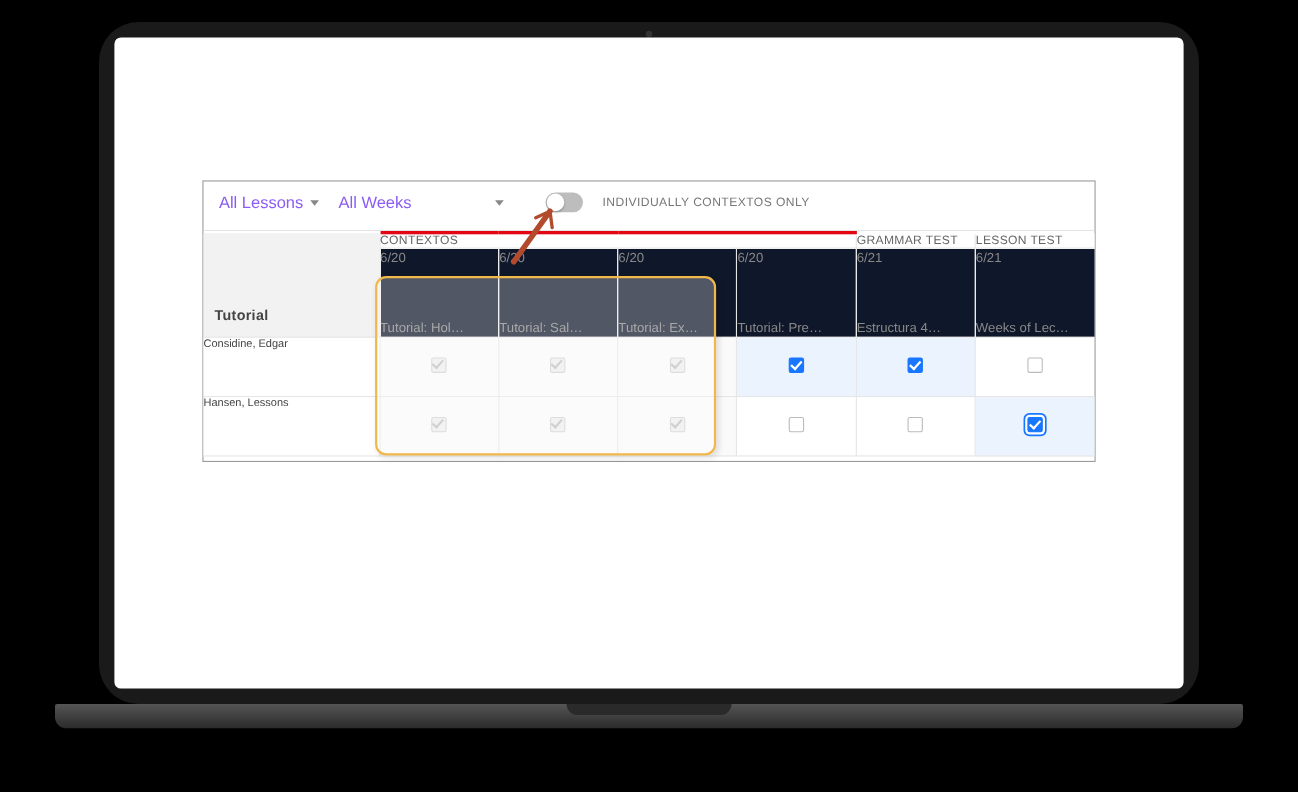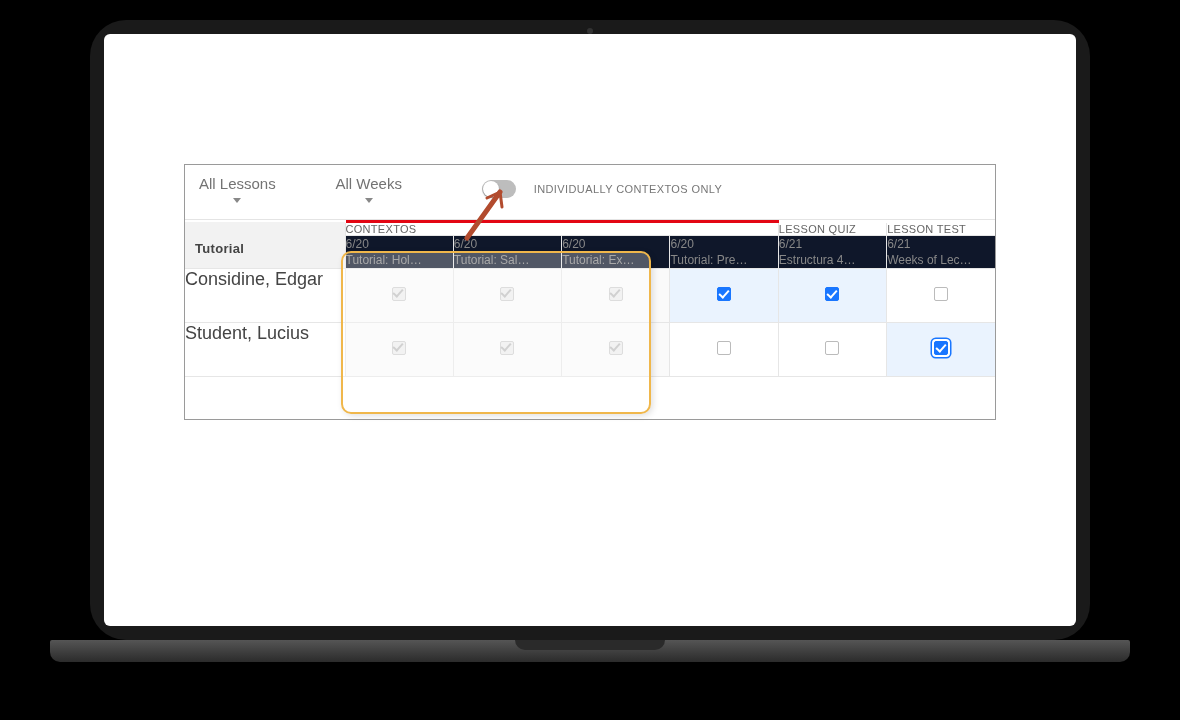--- a/index.html
+++ b/index.html
@@ -74,23 +74,22 @@
     align-items: center;
     gap: 18px;
     padding: 10px 14px 16px 14px;
     border-bottom: 1px solid #e4e4e4;
   }
   .dropdown {
     display: inline-flex;
     align-items: center;
     gap: 6px;
     font-size: 15px;
-    color: #737373;
+    color: #8b5cf6;
     cursor: pointer;
-    flex-direction: column;
   }
   .dropdown.wide { min-width: 150px; justify-content: space-between; text-align: right; }
   .caret {
     width: 0; height: 0;
     border-left: 4px solid transparent;
     border-right: 4px solid transparent;
     border-top: 5px solid #888;
   }
   .toggle {
     width: 34px; height: 18px;
@@ -156,25 +155,25 @@
     padding: 8px 10px 12px 10px;
     font-size: 12px;
     color: #888;
     line-height: 1.35;
     text-align: left;
     font-weight: normal;
     overflow: hidden;
     white-space: nowrap;
   }
   .act-head .date { display: block; }
-  .act-head .title { display: block; text-overflow: ellipsis; overflow: hidden; }
+  .act-head .title { display: block; text-overflow: ellipsis; overflow: hidden; margin-top: 48px; }
 
   .student-name {
     padding: 18px 10px;
-    font-size: 18px;
+    font-size: 10px;
     color: #444;
     font-weight: normal;
     text-align: left;
     background: #fff;
   }
   .cell {
     height: 54px;
     text-align: center;
     vertical-align: middle !important;
     padding-top: 18px;
@@ -256,21 +255,21 @@
             <col class="col-act">
             <col class="col-act">
             <col class="col-act">
             <col class="col-act">
             <col class="col-act">
         </colgroup>
         <tbody>
             <tr>
           <th class="section-head student-label" rowspan="2">Tutorial</th>
           <th class="section-head red" colspan="4">CONTEXTOS</th>
-          <th class="section-head">LESSON QUIZ</th>
+          <th class="section-head">GRAMMAR TEST</th>
           <th class="section-head">LESSON TEST</th>
         </tr>
         <tr>
           <th class="act-head">
             <span class="date">6/20</span>
             <span class="title">Tutorial: Hol…</span>
           </th>
           <th class="act-head">
             <span class="date">6/20</span>
             <span class="title">Tutorial: Sal…</span>
@@ -297,21 +296,21 @@
           <th class="student-name">Considine, Edgar</th>
           <td class="cell muted"><span class="cb disabled"></span></td>
           <td class="cell muted"><span class="cb disabled"></span></td>
           <td class="cell muted"><span class="cb disabled"></span></td>
           <td class="cell blue-bg"><span class="cb checked"></span></td>
           <td class="cell blue-bg"><span class="cb checked"></span></td>
           <td class="cell"><span class="cb"></span></td>
         </tr>
 
         <tr>
-          <th class="student-name">Student, Lucius</th>
+          <th class="student-name">Hansen, Lessons</th>
           <td class="cell muted"><span class="cb disabled"></span></td>
           <td class="cell muted"><span class="cb disabled"></span></td>
           <td class="cell muted"><span class="cb disabled"></span></td>
           <td class="cell"><span class="cb"></span></td>
           <td class="cell"><span class="cb"></span></td>
           <td class="cell blue-bg"><span class="cb checked focus-ring"></span></td>
         </tr>
       </tbody>
         </table>
 

